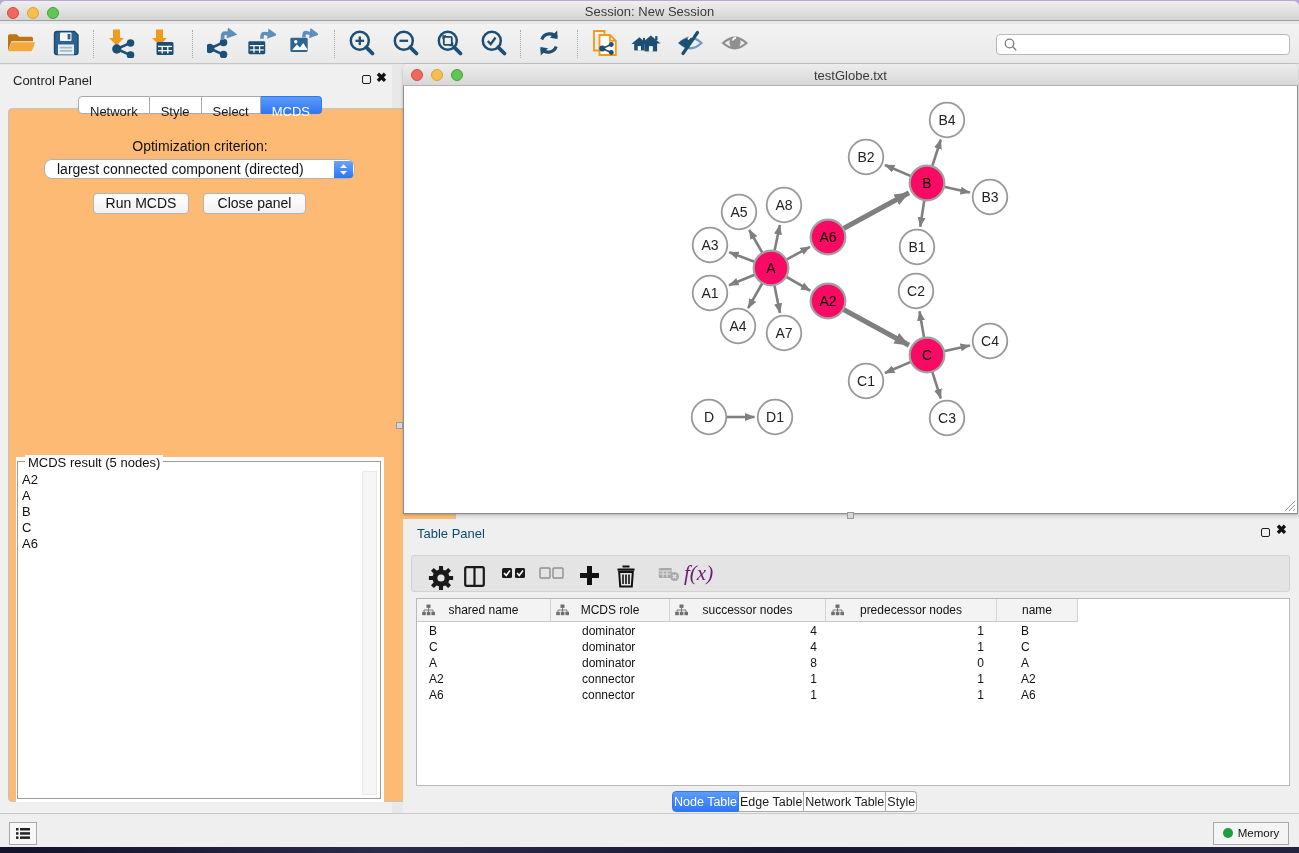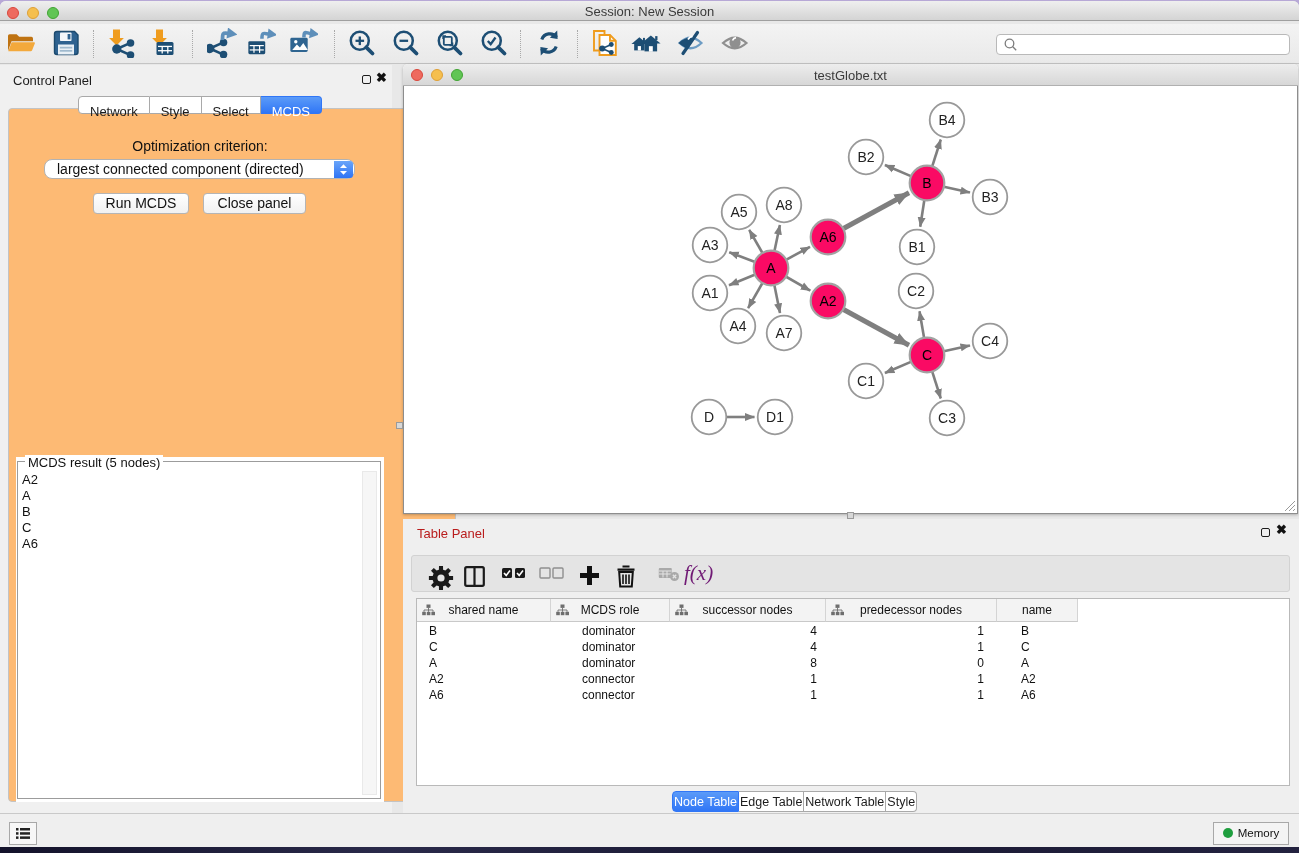--- a/index.html
+++ b/index.html
@@ -52,21 +52,21 @@
 #canvas { position:absolute; left:0px; top:22px; width:895px; height:428px; background:#fff; border:1px solid #8d8d8d; border-top:none; }
 #graph .e  { stroke:#7f7f7f; stroke-width:2.6; }
 #graph .et { stroke:#7f7f7f; stroke-width:5; }
 #graph .nw { fill:#fff; stroke:#999; stroke-width:1.8; }
 #graph .np { fill:#fa0a64; stroke:#a2a2a2; stroke-width:2.2; }
 #graph text { font-family:"Liberation Sans",sans-serif; font-size:14px; text-anchor:middle; }
 #graph .lw { fill:#222; }
 #graph .lp { fill:#000; }
 
 #tpanel { position:absolute; left:403px; top:518px; width:896px; height:295px; background:#efefef; }
-#tpanel .phead { position:absolute; left:14px; top:7px; font-size:13px; color:#b91c1c; }
+#tpanel .phead { position:absolute; left:14px; top:7px; font-size:13px; color:#0c4a6e; }
 #ttoolbar { position:absolute; left:8px; top:36px; width:879px; height:37px; background:#e4e4e4; border:1px solid #d2d2d2; border-radius:3px; }
 #ttable { position:absolute; left:13px; top:79px; width:874px; height:188px; background:#fff; border:1px solid #b9b9b9; }
 .th { position:absolute; top:0; height:23px; background:#f3f3f3; border-right:1px solid #d4d4d4; border-bottom:1px solid #c9c9c9; font-size:12px; color:#111; text-align:center; line-height:23px; }
 .td { position:absolute; font-size:12px; color:#111; height:16px; line-height:16px; }
 
 #btabs { position:absolute; left:269px; top:272px; }
 #btabs .tab { font-size:12.5px; height:21px; line-height:20px; padding:0 1px; }
 
 #statusbar { position:absolute; left:0; top:812px; width:1299px; height:46px; background:#efefef; border-top:1px solid #c9c9c9; }
 #deskstrip { position:absolute; left:0; top:847px; width:1299px; height:6px; background:linear-gradient(90deg,#13122a,#2a2a4a 30%,#191832 60%,#23223f); }

